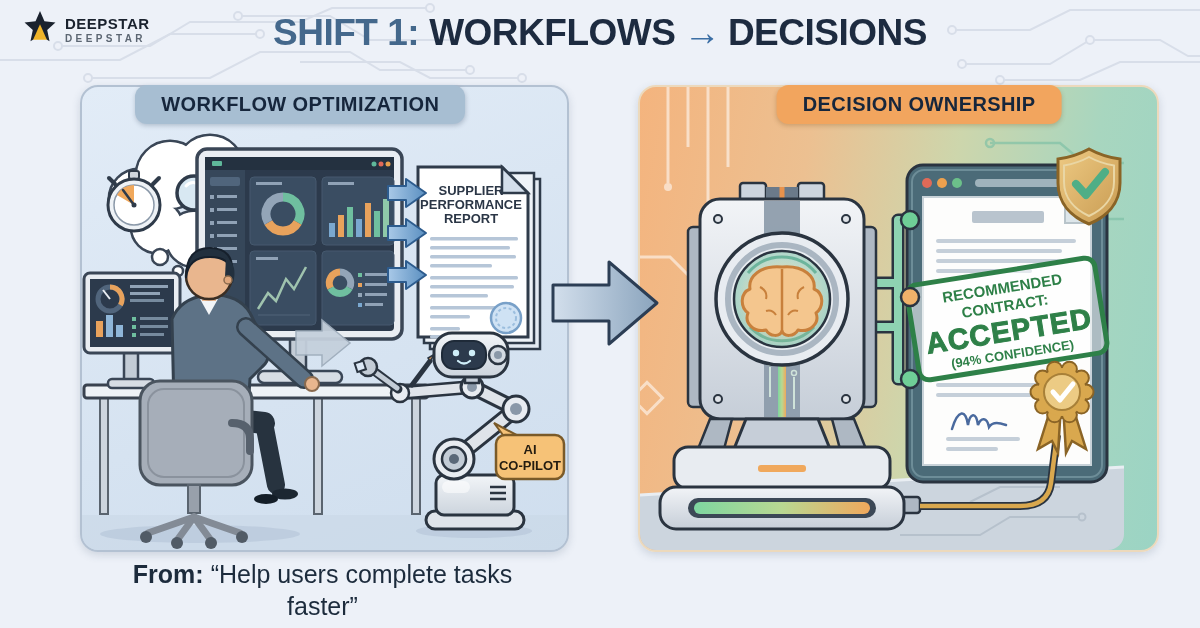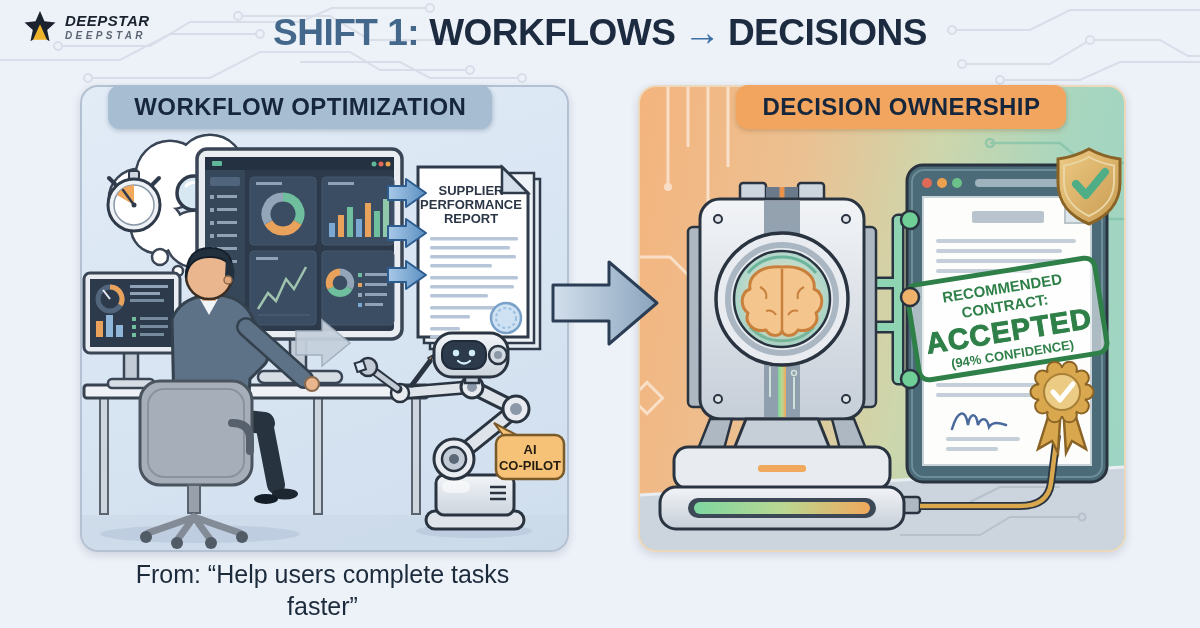--- a/index.html
+++ b/index.html
@@ -1,51 +1,51 @@
 <!DOCTYPE html>
 <html><head>
 <meta charset="utf-8">
 <style>
   html,body{margin:0;padding:0;background:#edf1f8;}
   .stage{position:relative;width:1200px;height:628px;overflow:hidden;background:#edf1f8;
          font-family:"Liberation Sans",sans-serif;}
   .deco{position:absolute;pointer-events:none;}
 
   
-  .brand{position:absolute;left:22px;top:10px;display:flex;align-items:center;gap:7px;font-style:italic;}
+  .brand{position:absolute;left:22px;top:10px;display:flex;align-items:flex-end;gap:7px;}
   .brand .txt{display:flex;flex-direction:column;line-height:1.05;}
   .brand .l1{font-size:15px;font-weight:700;color:#1a222e;letter-spacing:.5px;}
   .brand .l2{font-size:10px;font-weight:600;color:#5c6672;letter-spacing:3.4px;margin-top:2px;}
 
   
   .title{position:absolute;left:0;right:0;top:12px;text-align:center;font-size:37px;
          font-weight:700;letter-spacing:-0.5px;color:#1d2b40;white-space:nowrap;}
   .title .t-shift{color:#44688c;margin-right:10px;}
   .title .t-arrow{color:#3c6fa5;margin:0 8px;}
 
   
   .panel{position:absolute;top:85px;height:463px;border-radius:18px;
          box-shadow:0 3px 8px rgba(55,75,105,.18);}
   .panel-left{left:80px;width:485px;border:2px solid #b3c1d2;
      background:linear-gradient(160deg,#e2ecf7 0%,#d6e3f1 60%,#cfdeee 100%);}
   .panel-right{left:638px;width:484px;border:2px solid #ecd9bc;
-     background:linear-gradient(100deg,#f4b47e 0%,#ecc091 30%,#cdd6ac 55%,#a8d6bf 78%,#9bd4c4 100%);}
+     background:linear-gradient(100deg,#f4b47e 0%,#ecc091 30%,#cdd6ac 55%,#a8d6bf 78%,#9bd4c4 100%);padding-left:33px;}
   .panel svg.scene{position:absolute;left:0;top:0;border-radius:16px;}
 
   .tab{position:absolute;top:-2px;transform:translateX(-50%);padding:8px 26px;border-radius:12px;
-       font-size:24px;font-weight:700;letter-spacing:.4px;color:#16263c;white-space:nowrap;z-index:5;}
+       font-size:20px;font-weight:700;letter-spacing:.4px;color:#16263c;white-space:nowrap;z-index:5;}
   .tab-left{left:45%;background:#a7bed2;box-shadow:0 2px 4px rgba(50,70,100,.25);}
   .tab-right{left:54%;background:#f2a55e;box-shadow:0 2px 4px rgba(120,70,20,.25);}
 
   
   .shift-arrow{position:absolute;left:551px;top:257px;}
 
   
   .caption{position:absolute;top:558px;text-align:center;font-size:25px;line-height:1.28;color:#1c2b3c;}
-  .caption .cap-label{font-weight:400;}
+  .caption .cap-label{font-weight:700;}
   .caption-left{left:80px;width:485px;}
   .caption-left .wrap{max-width:385px;margin:0 auto;}
   .caption-right{left:638px;width:484px;}
   .caption-right .wrap{max-width:440px;margin:0 auto;}
 
   svg text{font-family:"Liberation Sans",sans-serif;}
 </style>
 </head>
 <body>
 

